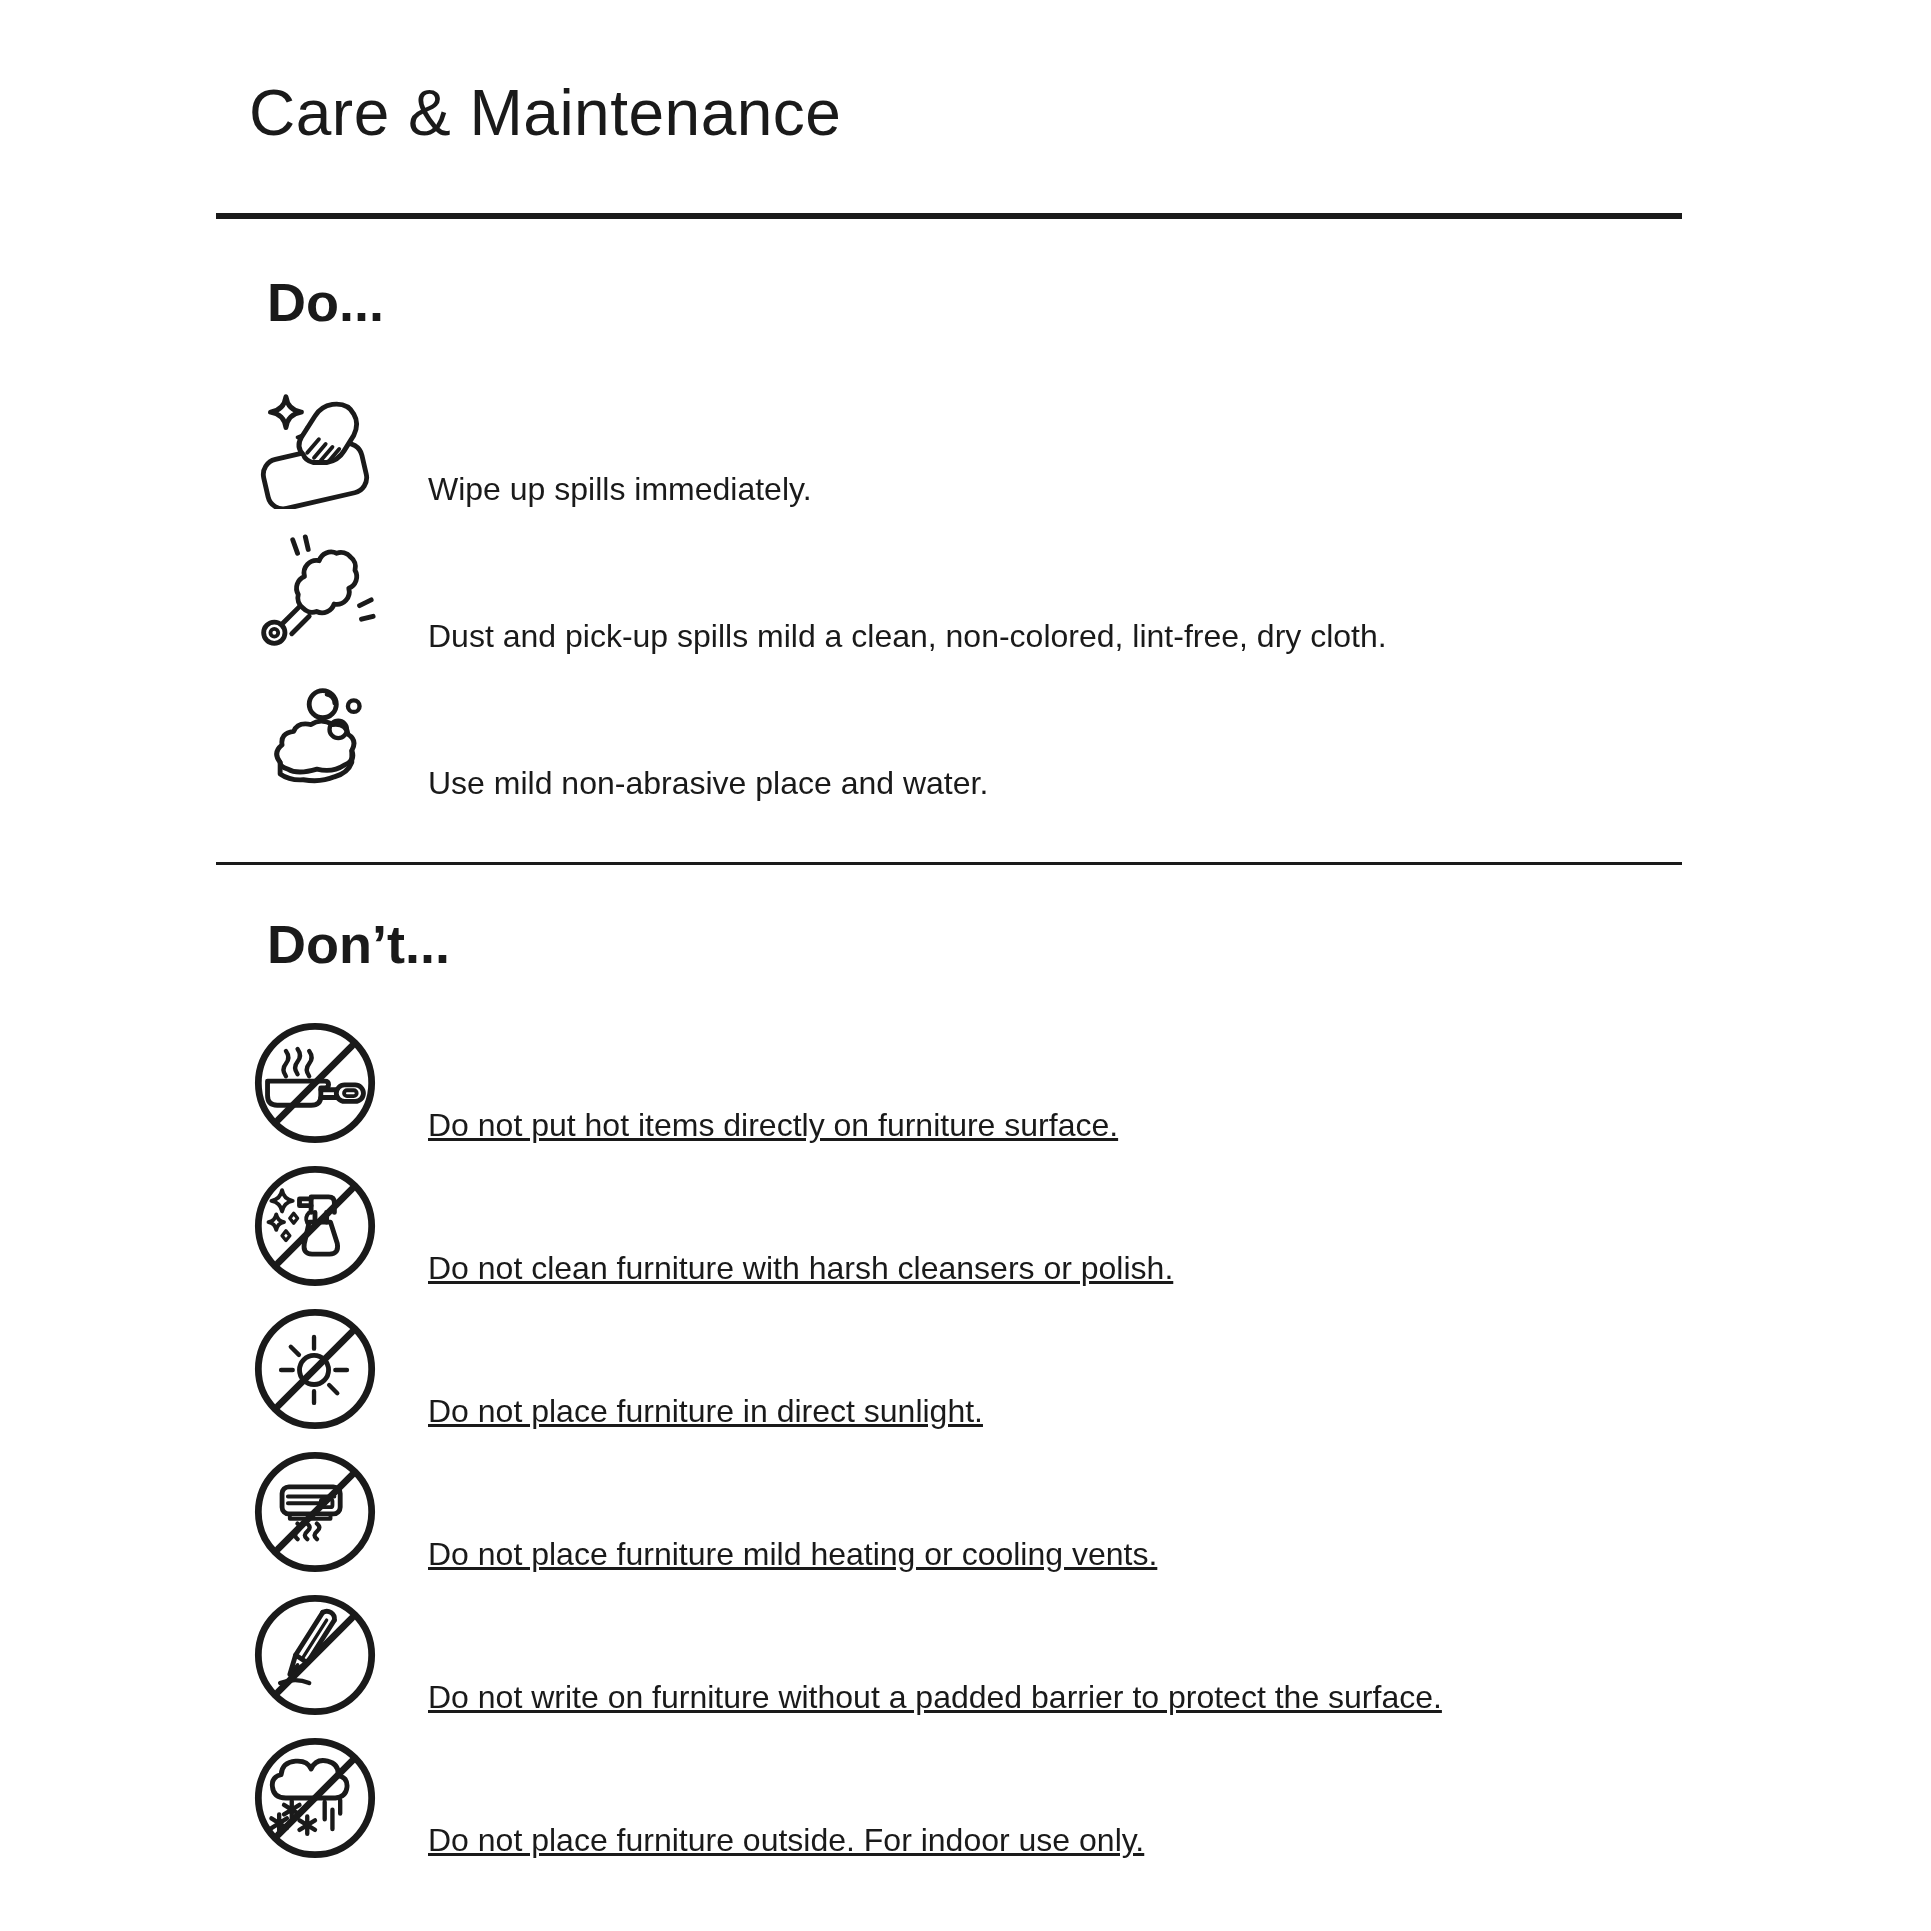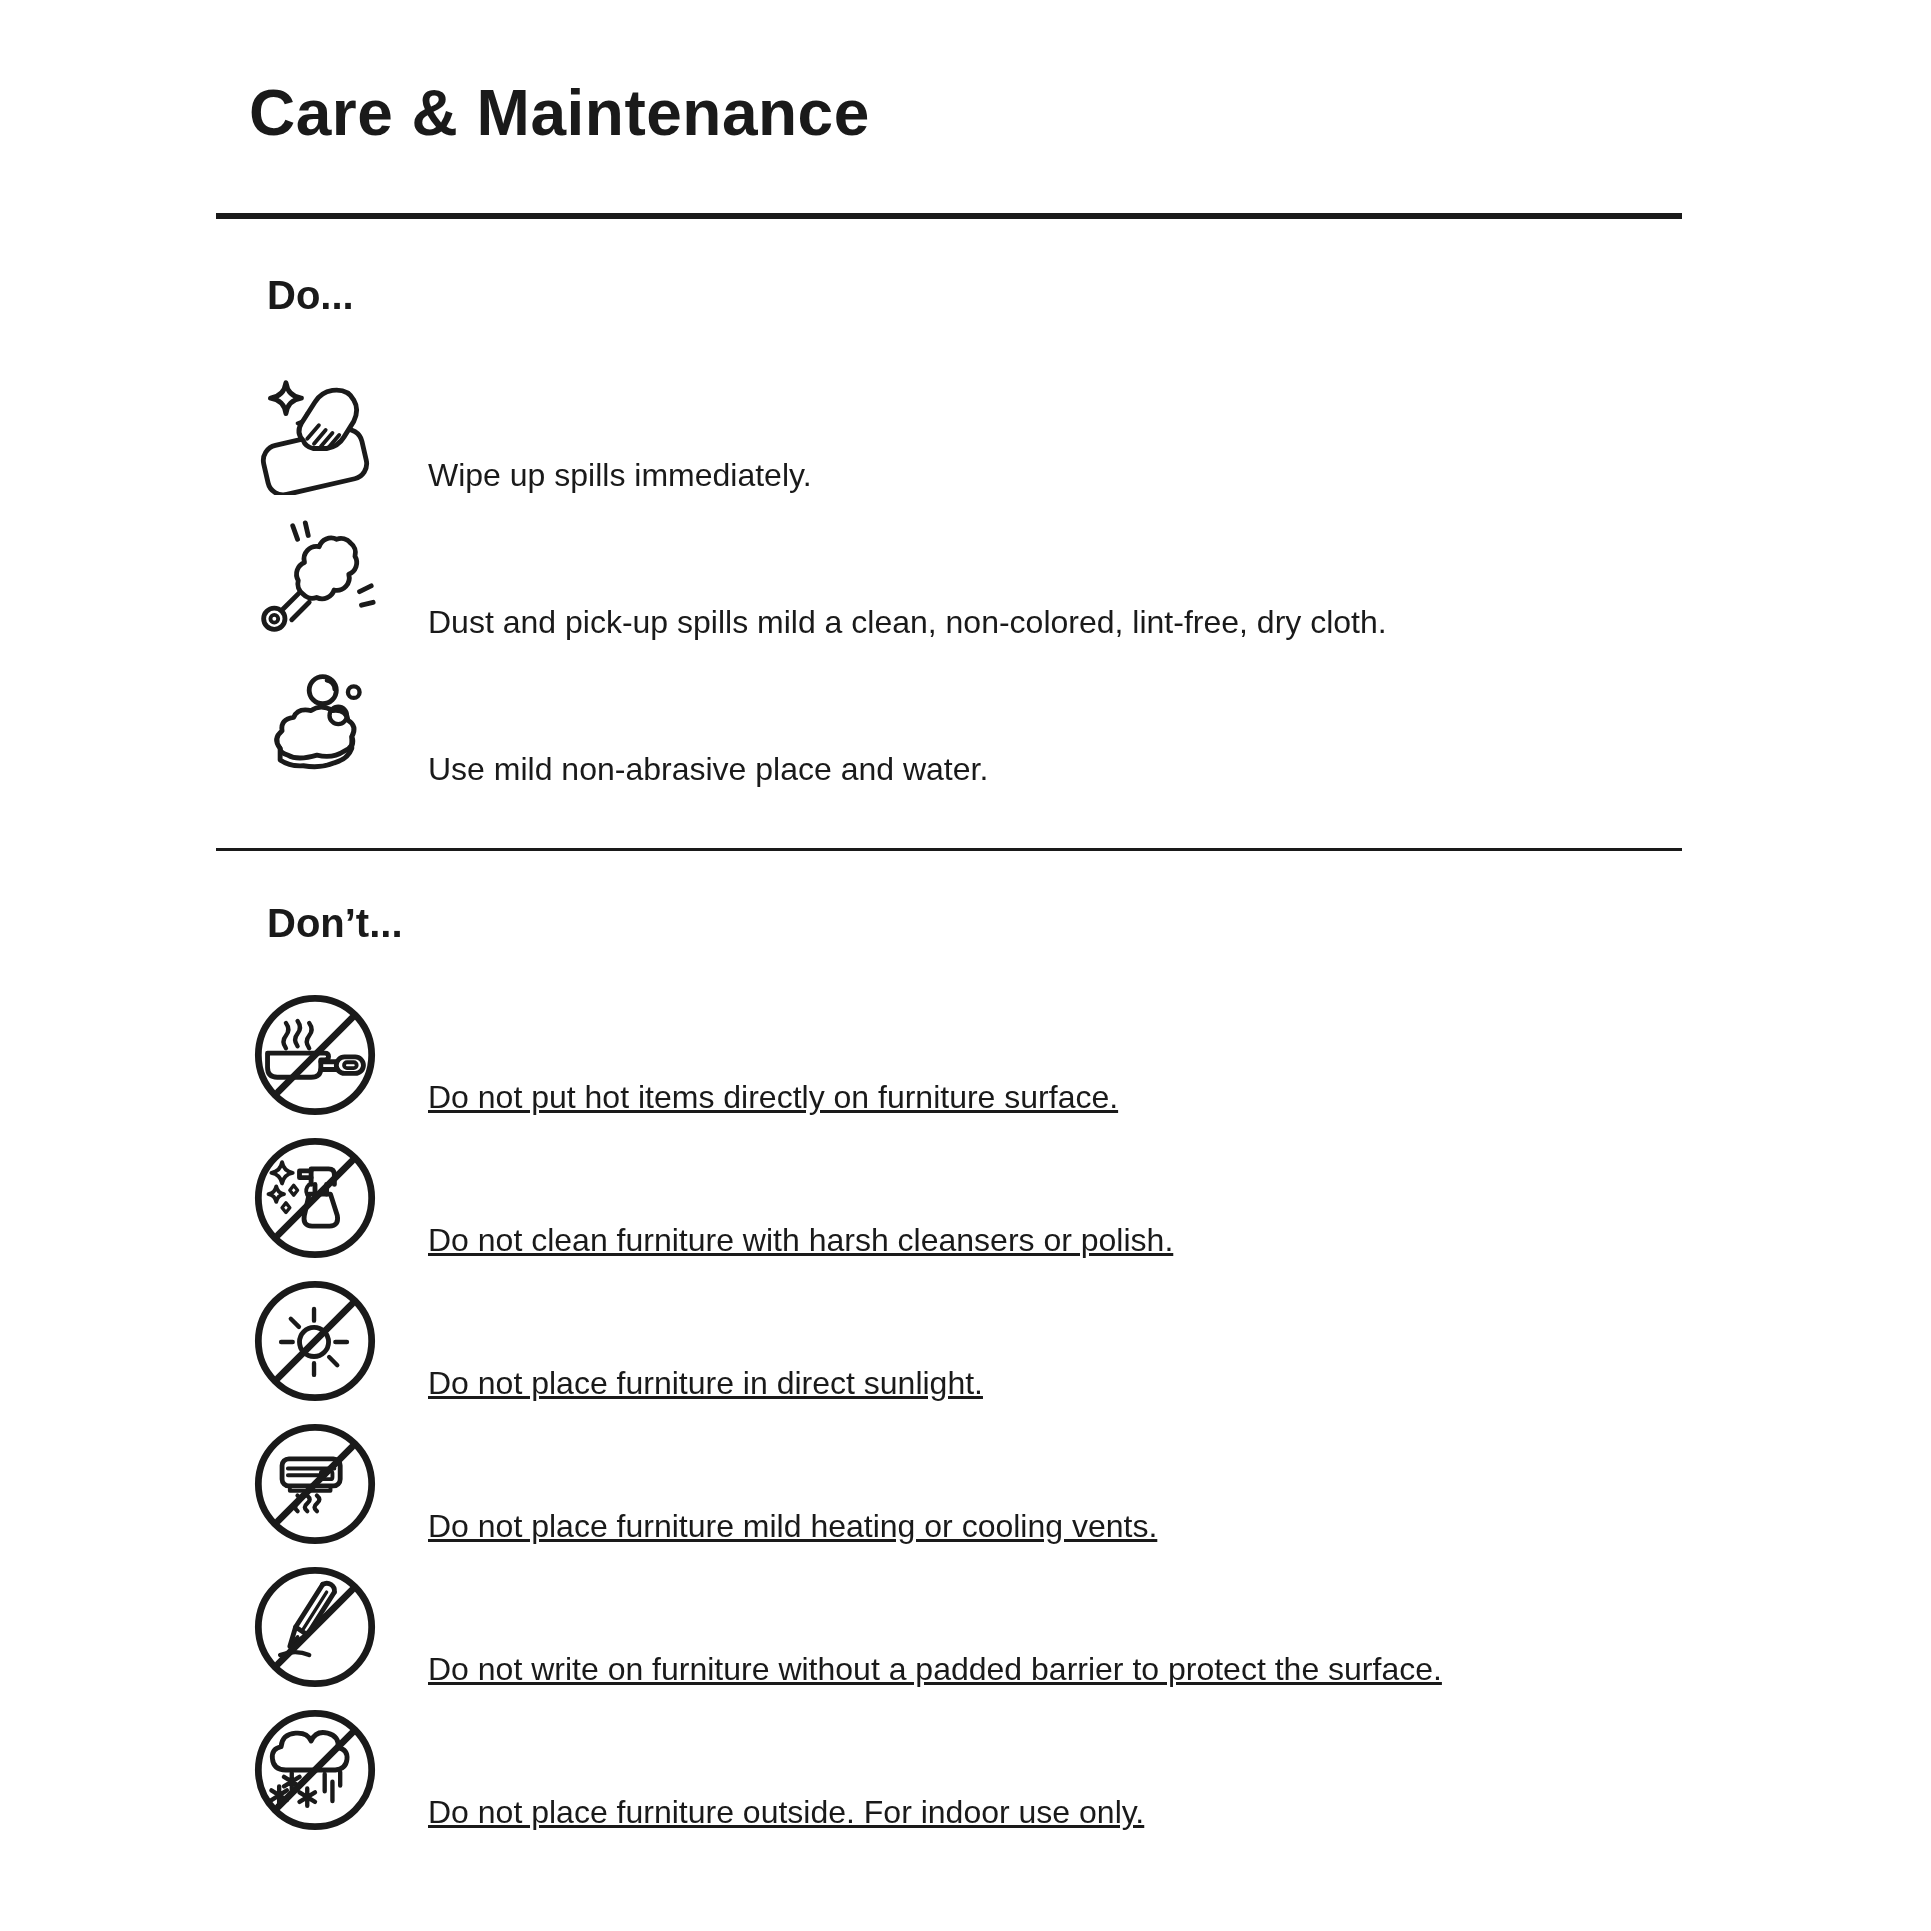--- a/index.html
+++ b/index.html
@@ -5,34 +5,34 @@
   html, body { margin: 0; padding: 0; }
   body {
     width: 1931px; height: 1931px;
     background: #ffffff;
     font-family: "Liberation Sans", sans-serif;
     color: #1a1a1a;
     overflow: hidden;
   }
   .title {
     margin: 81px 0 0 249px;
-    font-size: 64px; font-weight: 700; line-height: 1;
+    font-size: 64px; font-weight: 400; line-height: 1;
     letter-spacing: 0.5px;
   }
   .rule-thick {
     margin: 68px 0 0 216px;
     width: 1466px; height: 5.8px; background: #1a1a1a;
   }
   .rule-thin {
     margin: 59px 0 0 216px;
     width: 1466px; height: 2.9px; background: #1a1a1a;
   }
   .section-heading {
     margin: 56px 0 0 267px;
-    font-size: 40px; font-weight: 700; line-height: 1;
+    font-size: 54px; font-weight: 700; line-height: 1;
   }
   .section-heading.dont { margin-top: 52px; }
   .rows { margin-top: 33px; }
   .rows.dont { margin-top: 31px; }
   .row {
     height: 147px;
     display: flex; align-items: flex-end;
     padding-left: 253px;
   }
   .rows.dont .row { height: 143px; text-decoration: underline; }

